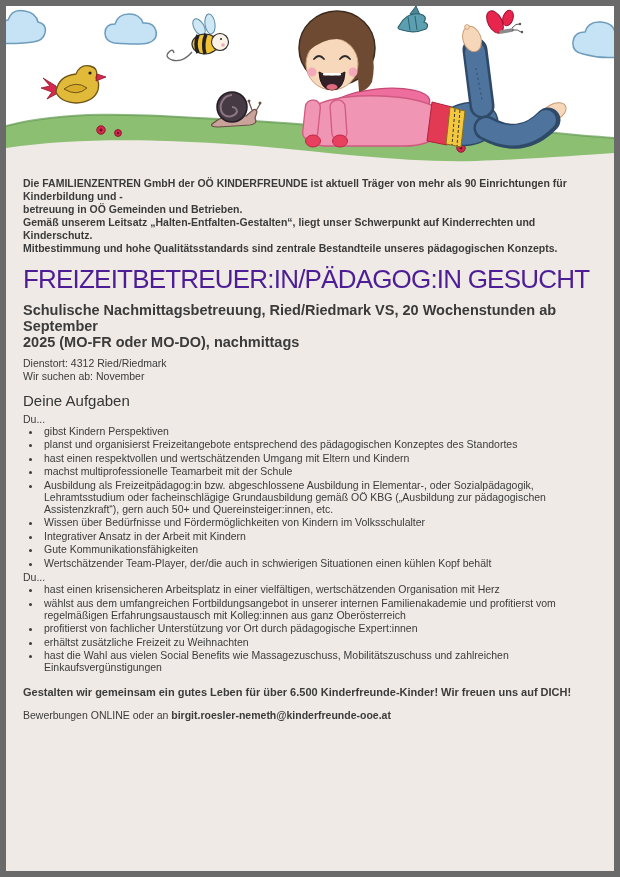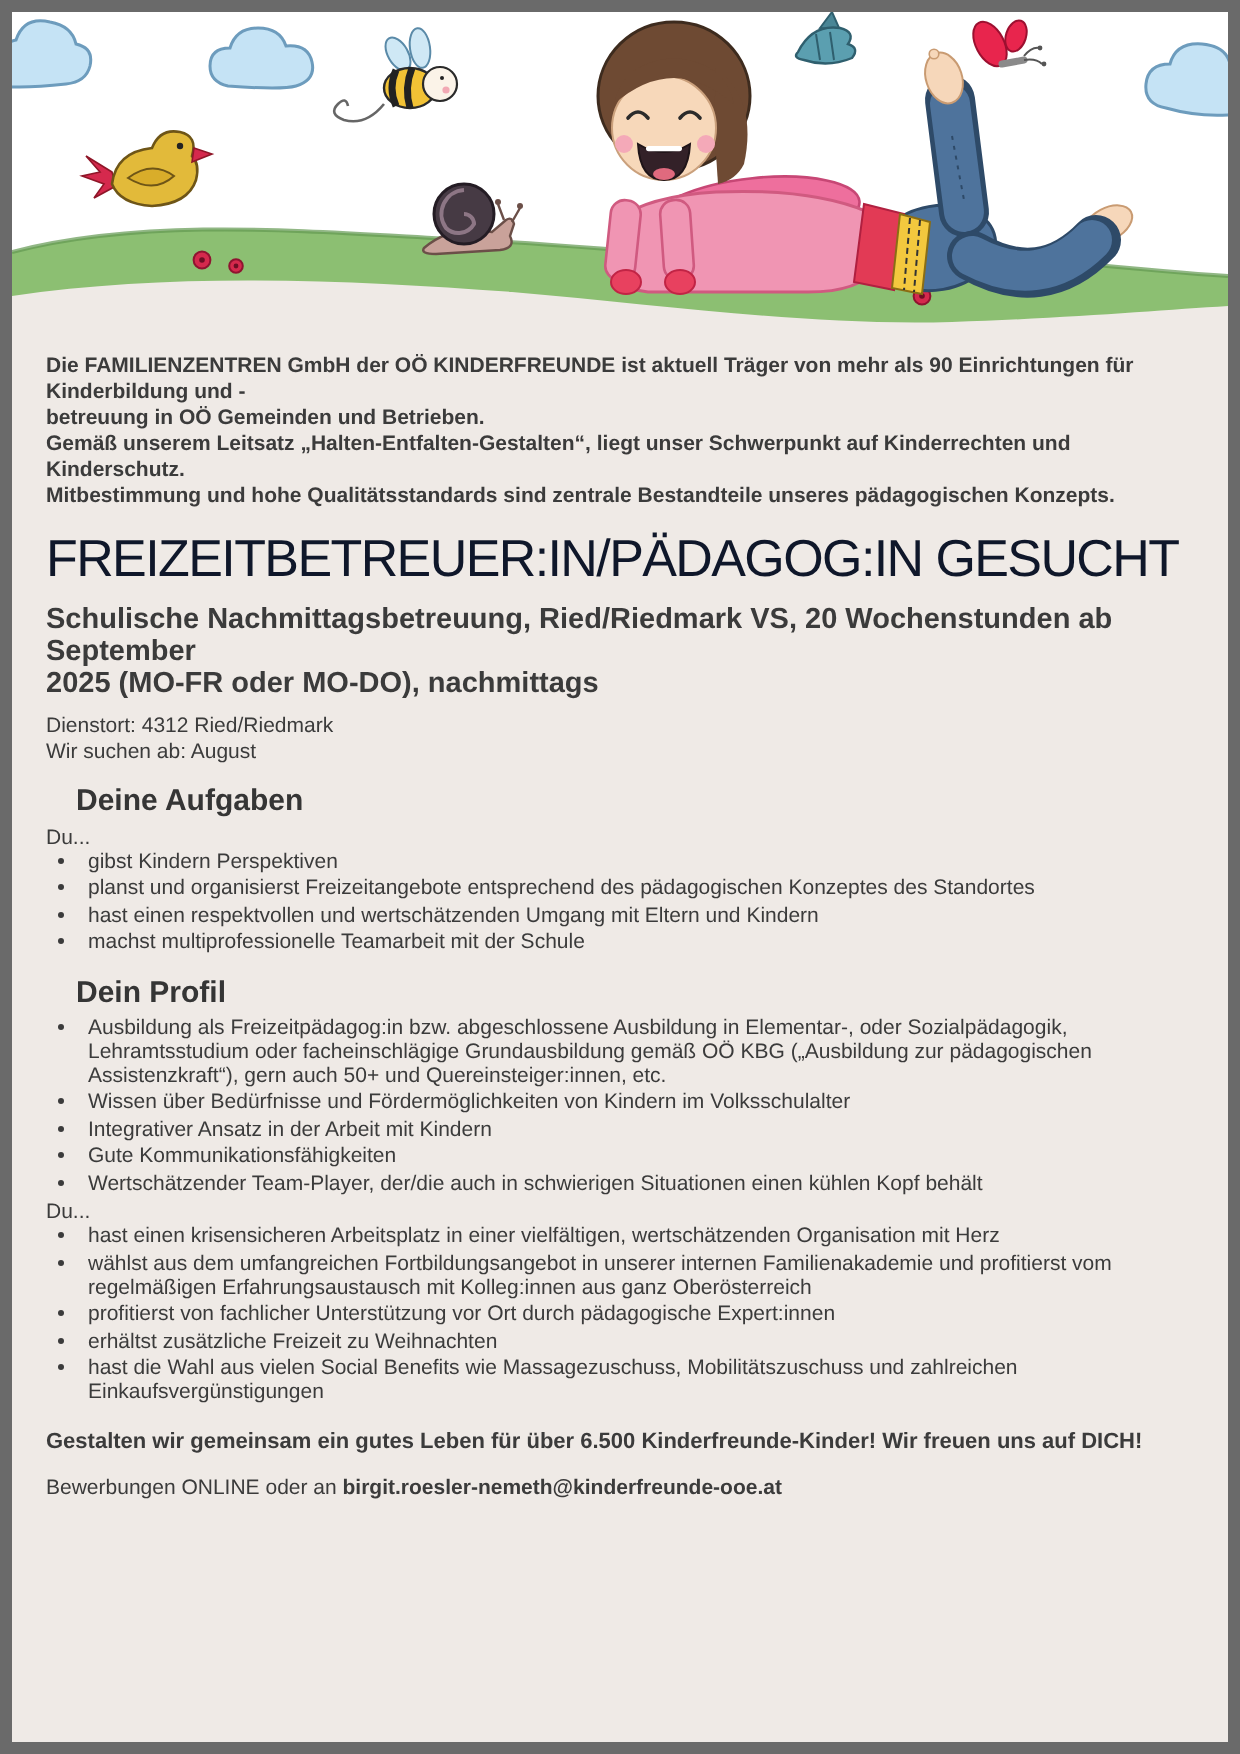--- a/index.html
+++ b/index.html
@@ -8,25 +8,25 @@
     border:6px solid #6a6a6a; background:#ffffff;
     font-family:"Liberation Sans", sans-serif; color:#3b3b3b;
     display:flex; flex-direction:column; overflow:hidden;align-items:flex-end;
   }
   .hero { height:160px; flex:none; background:#ffffff; }
   .hero svg { display:block; }
   .content { flex:1; background:#efeae6; padding:11px 17px 0 17px; box-sizing:border-box; }
 
   .intro { font-size:10.5px; font-weight:bold; line-height:13px; white-space:pre-line; margin:0 0 9px 0; }
   .community { font-size:10.5px; font-weight:bold; margin:0 0 12px 0; }
-  h1 { font-size:26px; font-weight:400; color:#0f172a; margin:0 0 7px 0; letter-spacing:-0.8px; white-space:nowrap; }
+  h1 { font-size:26px; font-weight:400; color:#4c1d95; margin:0 0 7px 0; letter-spacing:-0.8px; white-space:nowrap; }
   h2 { font-size:14.5px; line-height:16px; font-weight:bold; color:#3b3b3b; margin:0 0 7px 0; white-space:pre-line; }
   .detail { font-size:10.5px; line-height:12.5px; }
   .detail b { font-weight:normal; }
-  h3 { font-size:15px; font-weight:bold; margin:10px 0 4px 15px; color:#353535; }
+  h3 { font-size:15px; font-weight:normal; margin:10px 0 4px 0; color:#353535; }
   .du { font-size:10.5px; line-height:12px; margin:0 0 1px 0; }
   ul { margin:0 0 2px 0; padding:0 0 0 19px; }
   li { font-size:10.5px; line-height:11.9px; margin:0 0 1.5px 0; padding-left:2px; }
   .salary { font-size:10.5px; line-height:12.5px; margin:11px 0 0 0; white-space:pre-line; }
   .cta { font-size:11px; font-weight:bold; margin:12px 0 0 0; }
   .application { font-size:10.5px; margin:11px 0 0 0; }
   .application b { font-weight:bold; }
 </style>
 </head>
 <body>
@@ -143,33 +143,32 @@
     <h1>FREIZEITBETREUER:IN/PÄDAGOG:IN GESUCHT</h1>
     <h2>Schulische Nachmittagsbetreuung, Ried/Riedmark VS, 20 Wochenstunden ab September
 2025 (MO-FR oder MO-DO), nachmittags</h2>
 
     <div class="detail">
       <b>Dienstort:</b>
       <span>4312 Ried/Riedmark</span>
     </div>
     <div class="detail">
       <b>Wir suchen ab:</b>
-      <span>August</span>
+      <span>November</span>
     </div>
 
     <h3>Deine Aufgaben</h3>
     <p class="du">Du...</p>
     <ul>
       <li>gibst Kindern Perspektiven</li>
       <li>planst und organisierst Freizeitangebote entsprechend des pädagogischen Konzeptes des Standortes</li>
       <li>hast einen respektvollen und wertschätzenden Umgang mit Eltern und Kindern</li>
       <li>machst multiprofessionelle Teamarbeit mit der Schule</li>
     </ul>
 
-    <h3>Dein Profil</h3>
     <ul>
       <li>Ausbildung als Freizeitpädagog:in bzw. abgeschlossene Ausbildung in Elementar-, oder Sozialpädagogik, Lehramtsstudium oder facheinschlägige Grundausbildung gemäß OÖ KBG („Ausbildung zur pädagogischen Assistenzkraft“), gern auch 50+ und Quereinsteiger:innen, etc.</li>
       <li>Wissen über Bedürfnisse und Fördermöglichkeiten von Kindern im Volksschulalter</li>
       <li>Integrativer Ansatz in der Arbeit mit Kindern</li>
       <li>Gute Kommunikationsfähigkeiten</li>
       <li>Wertschätzender Team-Player, der/die auch in schwierigen Situationen einen kühlen Kopf behält</li>
     </ul>
 
     <p class="du">Du...</p>
     <ul>

